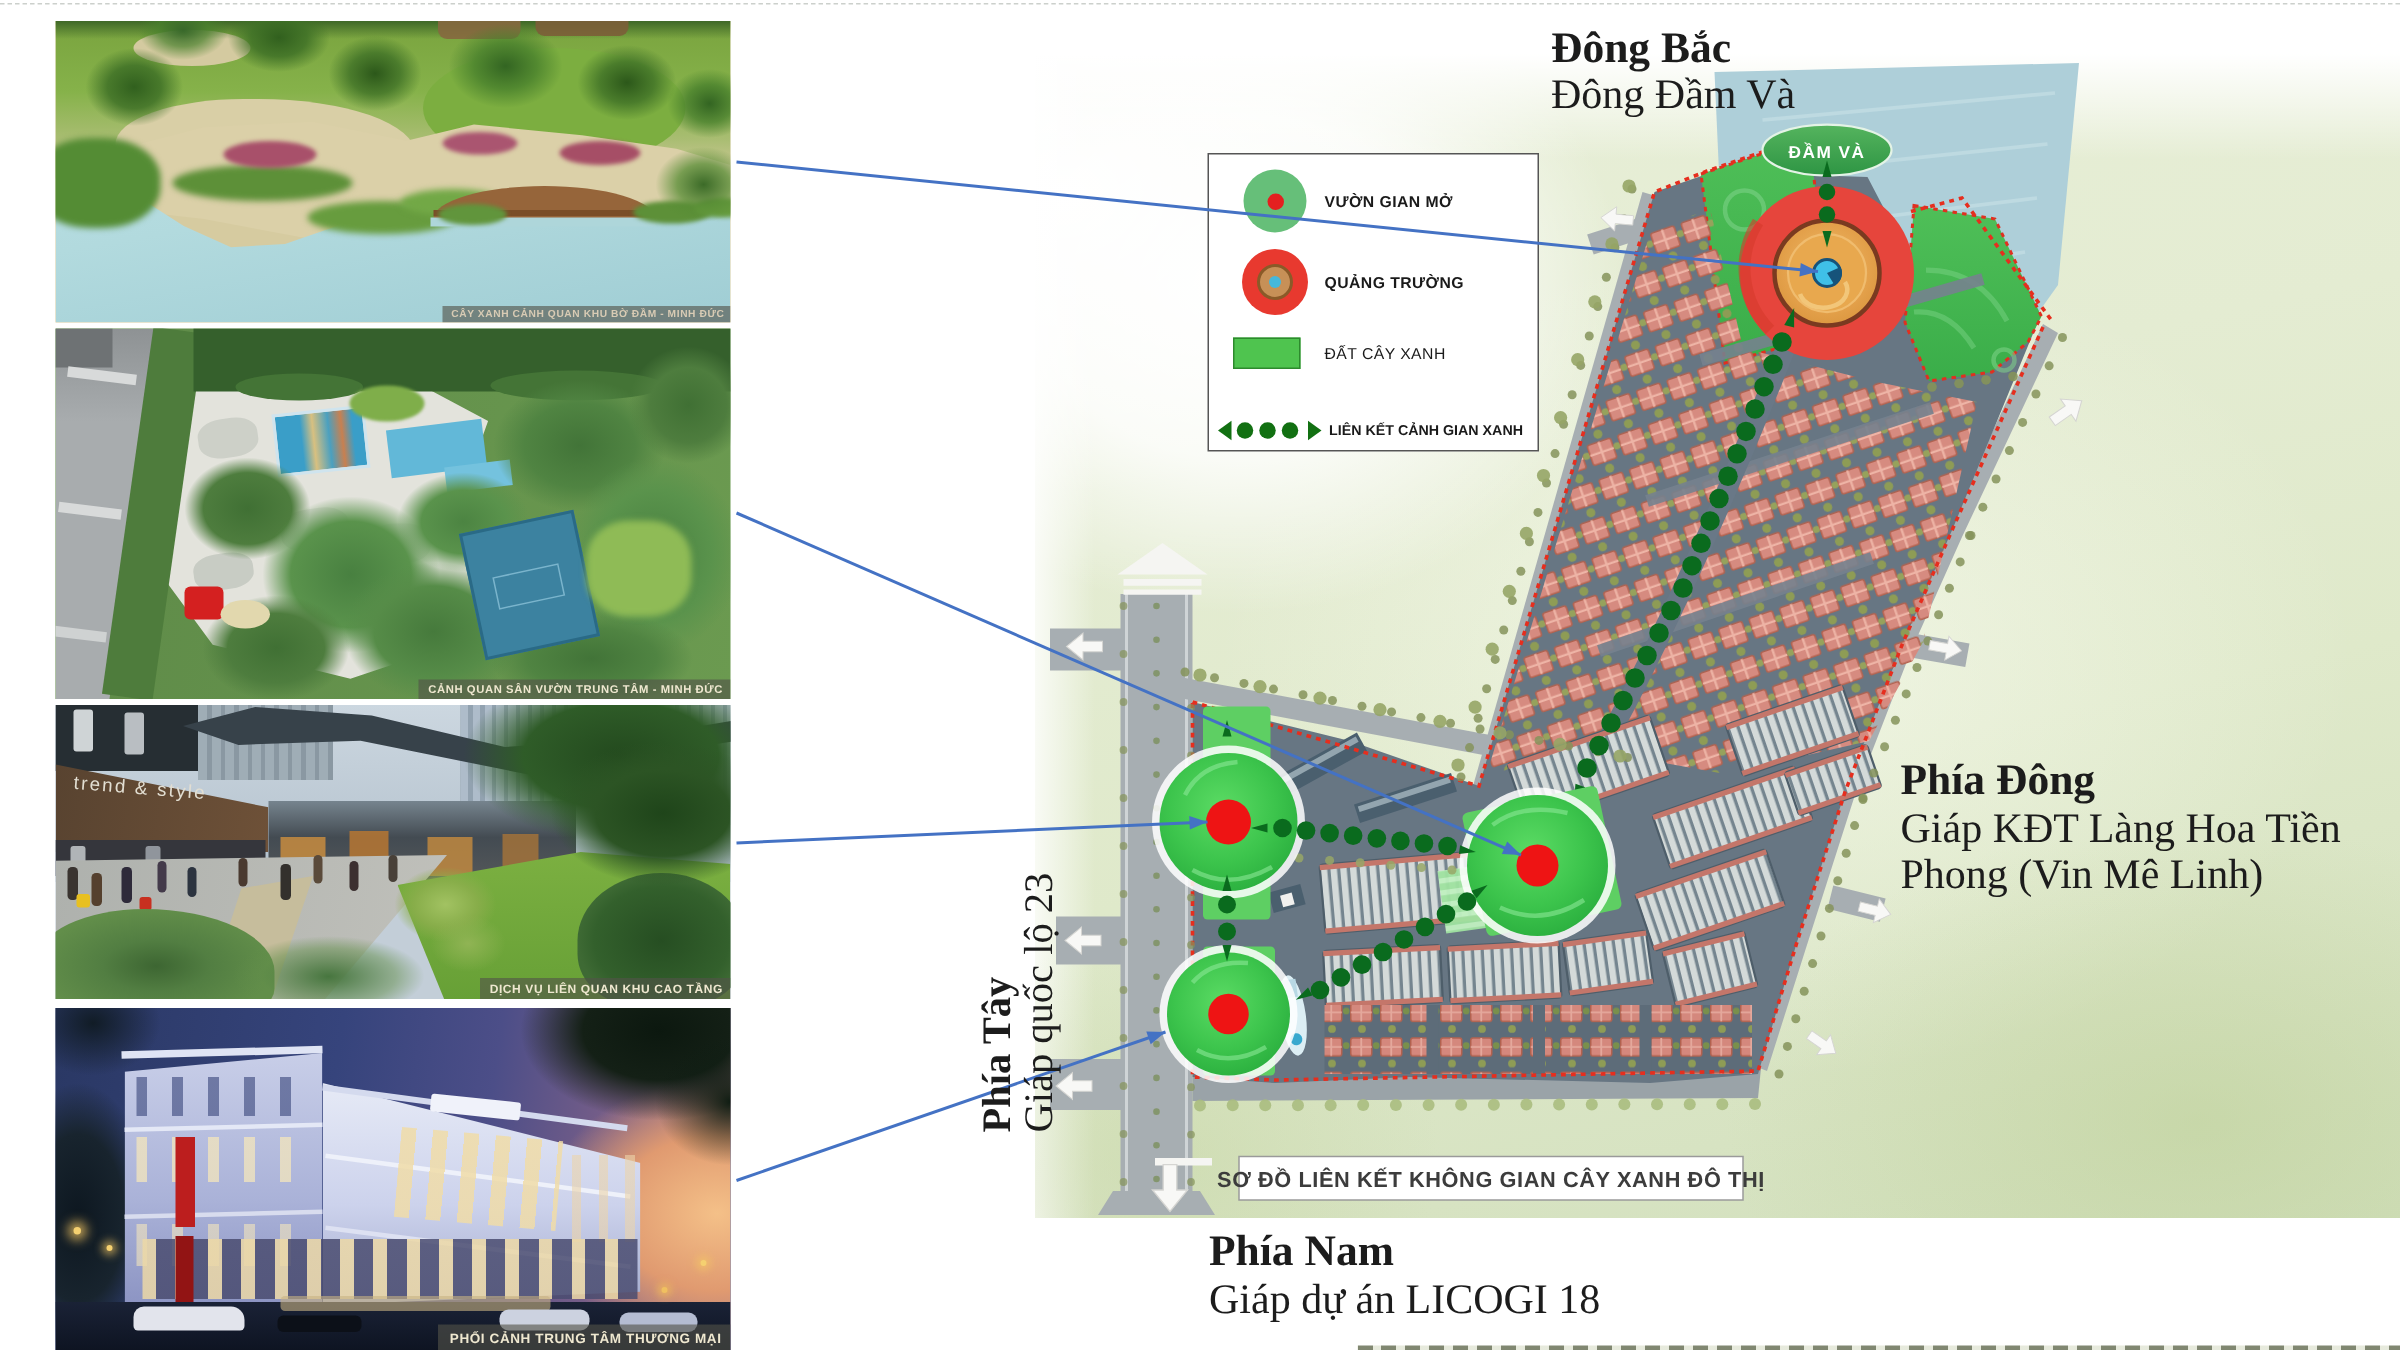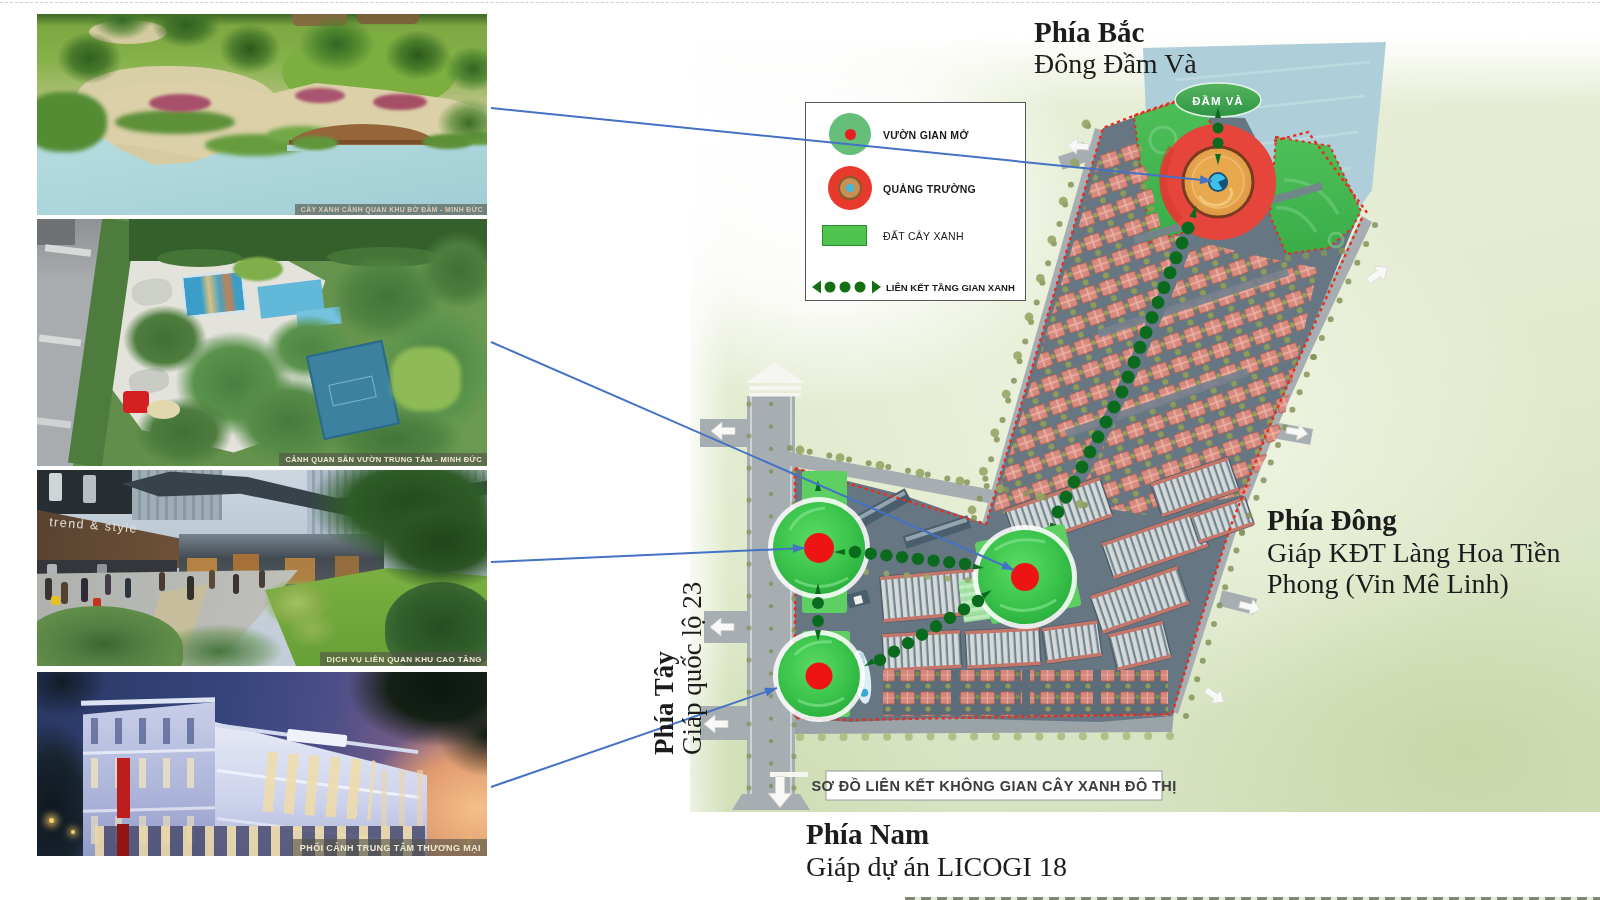--- a/index.html
+++ b/index.html
@@ -37,21 +37,21 @@
  <div class="abs" style="left:16px;top:122px;width:45px;height:21px;background:#4fc44f;border:1.5px solid #2d8a2d"></div>
  <div class="abs" style="left:77px;top:127px;font-size:10.5px;font-weight:normal;color:#1a1a1a;letter-spacing:0.3px;white-space:nowrap">ĐẤT CÂY XANH</div>
 
  <svg class="abs" style="left:3px;top:172px" width="76" height="24">
   <polygon points="3,12 12,5.5 12,18.5" fill="#127012"></polygon>
   <circle cx="21" cy="12" r="5.5" fill="#127012"></circle>
       <circle cx="36" cy="12" r="5.5" fill="#127012"></circle>
       <circle cx="51" cy="12" r="5.5" fill="#127012"></circle>
   <polygon points="72,12 63,5.5 63,18.5" fill="#127012"></polygon>
  </svg>
- <div class="abs" style="left:80px;top:179px;font-size:9.5px;font-weight:bold;color:#1a1a1a;white-space:nowrap">LIÊN KẾT TẦNG GIAN XANH</div>
+ <div class="abs" style="left:80px;top:179px;font-size:9.5px;font-weight:bold;color:#1a1a1a;white-space:nowrap">LIÊN KẾT CẢNH GIAN XANH</div>
 </div>
 <svg width="1600" height="900" viewBox="0 0 1600 900" style="position:absolute;left:0;top:0">
     <defs>
 <radialGradient id="gcirc" cx="45%" cy="40%" r="65%">
  <stop offset="0%" stop-color="#5bdb64"></stop>
         <stop offset="60%" stop-color="#3cc44c"></stop>
         <stop offset="100%" stop-color="#2aae3e"></stop>
 </radialGradient>
 <radialGradient id="gorange" cx="50%" cy="45%" r="60%">
  <stop offset="0%" stop-color="#f0bc6a"></stop>
@@ -630,21 +630,21 @@
  <div class="abs" style="left:-12px;top:136px;width:158px;height:76px;background:radial-gradient(closest-side,#3d6632,#527e42 45%,#628e4a);border-radius:45% 55% 30% 30%"></div>
  <div class="abs" style="left:118px;top:154px;width:128px;height:54px;background:radial-gradient(closest-side,#47763f,rgba(98,142,74,0.5) 70%,rgba(98,142,74,0));border-radius:50%"></div>
 
  <div class="abs" style="left:348px;top:112px;width:112px;height:90px;background:radial-gradient(closest-side,#264e22,#33602c 80%,#3e6a34);border-radius:50% 50% 40% 40%"></div>
 
  <div class="abs" style="left:272px;top:-24px;width:210px;height:116px;background:radial-gradient(closest-side,#234a1e,#2f5c28 62%,rgba(47,92,40,0));border-radius:50%"></div>
  <div class="abs" style="left:330px;top:24px;width:150px;height:96px;background:radial-gradient(closest-side,#1f451a,#2c5424 60%,rgba(44,84,36,0));border-radius:50%"></div>
  <div class="cap" style="font-size:8px;padding:3px 5px 2px 6px">DỊCH VỤ LIÊN QUAN KHU CAO TẦNG</div>
 </div>
 
-<div class="photo" style="top:672px;height:184px;background:#2e3c6c">
+<div class="photo" style="top:672px;height:228px;background:#2e3c6c">
 
  <div class="abs" style="left:0;top:0;width:450px;height:228px;background:
  radial-gradient(ellipse 150px 115px at 98% 60%, #f4c088 0%, #e09a70 45%, rgba(224,154,112,0) 78%),
  linear-gradient(98deg,#2a3864 0%,#36447c 40%,#4c4e88 62%,#7a5f88 80%,#a87a84 95%)"></div>
 
  <div class="abs" style="left:310px;top:-45px;width:185px;height:120px;background:radial-gradient(closest-side,#0c180f,#142016 55%,rgba(20,32,22,0));border-radius:50%"></div>
  <div class="abs" style="left:400px;top:20px;width:100px;height:85px;background:radial-gradient(closest-side,#0e1c12,rgba(14,28,18,0));border-radius:50%"></div>
  <div class="abs" style="left:-35px;top:50px;width:100px;height:180px;background:radial-gradient(closest-side,#0d1720,#18242e 62%,rgba(24,36,46,0));border-radius:50%"></div>
  <div class="abs" style="left:-20px;top:-25px;width:90px;height:70px;background:radial-gradient(closest-side,#111c26,rgba(17,28,38,0));border-radius:50%"></div>
 
@@ -685,19 +685,19 @@
  <div class="abs" style="left:296px;top:201px;width:60px;height:14px;background:#ccd2e0;border-radius:6px"></div>
  <div class="abs" style="left:376px;top:203px;width:52px;height:13px;background:#b4bcd2;border-radius:6px"></div>
 
  <div class="abs" style="left:12px;top:146px;width:5px;height:5px;background:#f5d070;border-radius:50%;box-shadow:0 0 7px 4px rgba(245,200,100,0.75)"></div>
  <div class="abs" style="left:34px;top:158px;width:4px;height:4px;background:#f5d070;border-radius:50%;box-shadow:0 0 6px 3px rgba(245,200,100,0.65)"></div>
  <div class="abs" style="left:430px;top:168px;width:4px;height:4px;background:#f5d070;border-radius:50%;box-shadow:0 0 6px 3px rgba(245,200,100,0.65)"></div>
  <div class="abs" style="left:404px;top:186px;width:4px;height:4px;background:#f0c060;border-radius:50%;box-shadow:0 0 5px 3px rgba(240,190,90,0.6)"></div>
  <div class="cap" style="font-size:9px;padding:4px 6px 3px 8px">PHỐI CẢNH TRUNG TÂM THƯƠNG MẠI</div>
 </div>
 
-<div class="abs serif" style="left:1034px;top:16px;font-size:29px;font-weight:bold">Phía Bắc</div>
+<div class="abs serif" style="left:1034px;top:16px;font-size:29px;font-weight:bold">Đông Bắc</div>
 <div class="abs serif" style="left:1034px;top:48px;font-size:28px">Đông Đầm Và</div>
 
 <div class="abs serif" style="left:1267px;top:505px;font-size:28px;line-height:31.5px"><b style="font-size:29px">Phía Đông</b><br>Giáp KĐT Làng Hoa Tiền<br>Phong (Vin Mê Linh)</div>
 
 <div class="abs serif" style="left:806px;top:818px;font-size:29px;line-height:32px"><b>Phía Nam</b><br><span style="font-size:28px">Giáp dự án LICOGI 18</span></div>
 
 <div class="abs serif" style="left:583px;top:630px;width:192px;height:58px;transform:rotate(-90deg);font-size:27px;line-height:28px"><b>Phía Tây</b><br>Giáp quốc lộ 23</div>
 </body></html>

